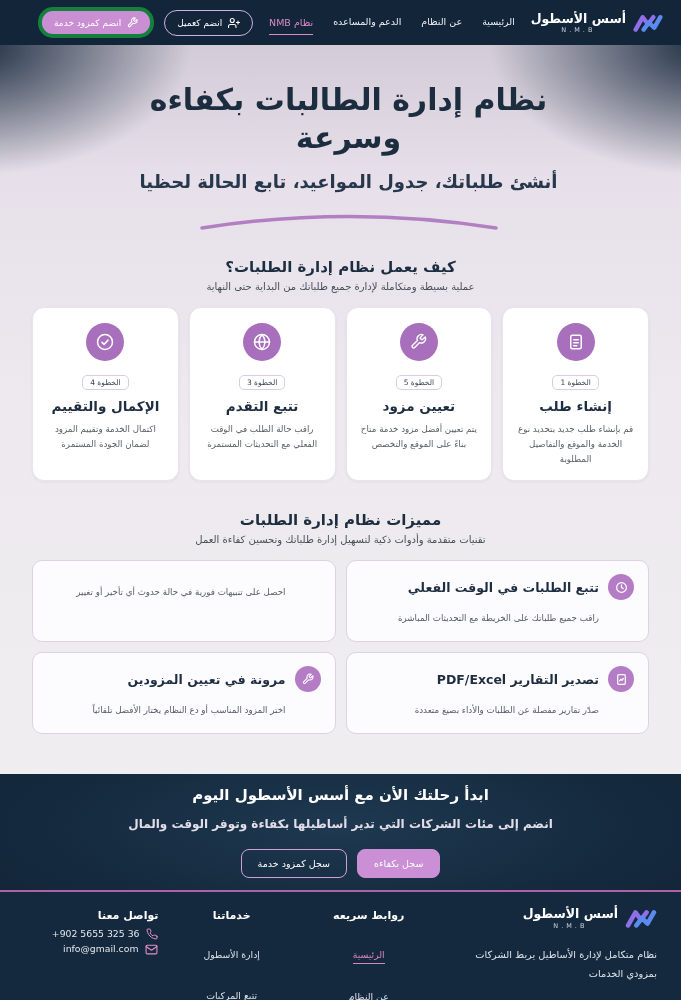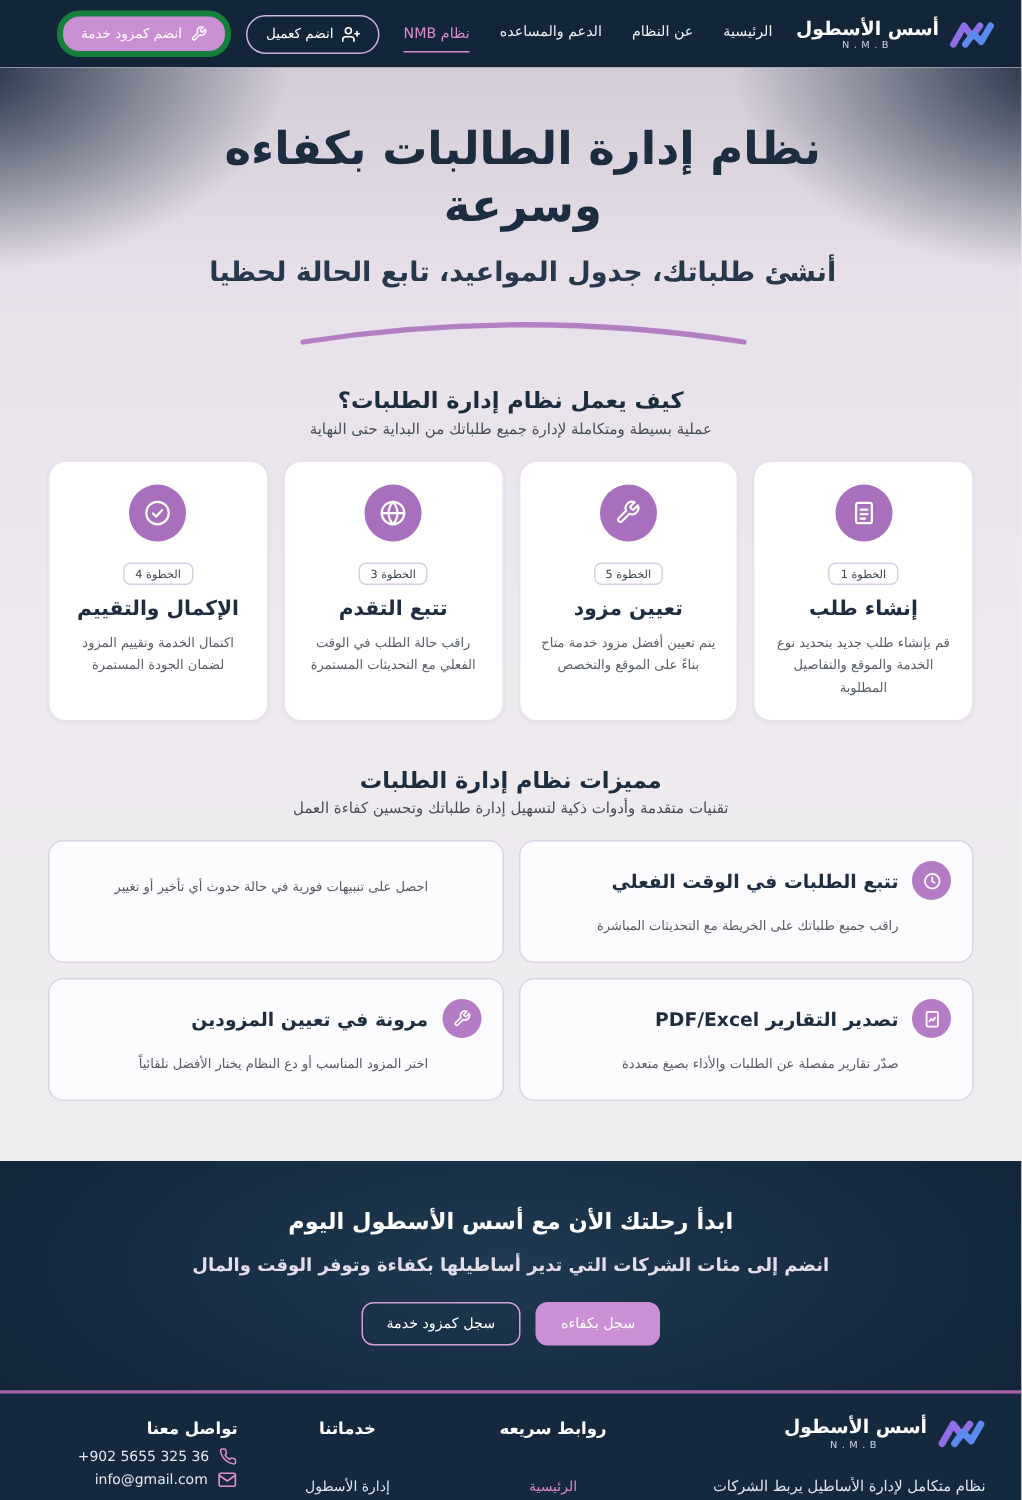--- a/index.html
+++ b/index.html
@@ -87,21 +87,21 @@
   .feat-head { display: flex; align-items: center; gap: 9px; }
   .feat-icon {
     width: 26px; height: 26px; border-radius: 50%; background: #b57cc6;
     color: #fff; display: flex; align-items: center; justify-content: center; flex: 0 0 26px;
   }
   .feat-title { font-size: 12.5px; font-weight: 800; color: #1e2e40; }
   .feat-desc { margin-top: 12px; padding-right: 35px; font-size: 8.7px; color: #565c64; line-height: 1.6; }
 
   
   .cta {
-    margin-top: 40px; height: 153px;
+    margin-top: 40px; height: 116px;
     background: radial-gradient(ellipse 75% 130% at 50% 45%, #1e3950 0%, #152a3f 55%, #112234 100%);
     display: flex; flex-direction: column; align-items: center; justify-content: center;
     text-align: center; color: #fff; padding: 0 40px;
   }
   .cta-title { font-size: 15px; font-weight: 800; }
   .cta-sub { margin-top: 13px; font-size: 12px; font-weight: 700; color: #e3ddea; }
   .cta-actions { margin-top: 18px; display: flex; gap: 10px; }
   .btn-fill, .btn-outline {
     font-family: inherit; font-size: 9.5px; color: #fff; border-radius: 8px;
     padding: 8px 16px; cursor: pointer; white-space: nowrap;
@@ -117,21 +117,21 @@
   .fgrid-cols { display: grid; grid-template-columns: 1.55fr 0.95fr 0.85fr 1fr; gap: 16px; }
   .f-col-brand { text-align: right; }
   .f-about { margin-top: 16px; font-size: 9.8px; color: #dfe4ea; line-height: 1.9; max-width: 215px; }
   .f-title { font-size: 11px; font-weight: 800; color: #ffffff; margin: 3px 0 6px; }
   .f-col-center { text-align: center; }
   .f-link { display: block; font-size: 9.3px; color: #dde2e9; margin-top: 27px; cursor: pointer; text-decoration: none; }
   .f-link .lbl { display: inline-block; padding-bottom: 3px; }
   .f-link.active { color: #d886c3; }
   .f-link.active .lbl { border-bottom: 1px solid #d886c3; }
   .f-col-contact { text-align: right; }
-  .c-row { display: flex; align-items: center; gap: 7px; margin-top: 3px; font-size: 9.3px; color: #e3e7ed; cursor: pointer; }
+  .c-row { display: flex; align-items: flex-start; gap: 7px; margin-top: 3px; font-size: 9.3px; color: #e3e7ed; cursor: pointer; }
   .c-icon { color: #e08fcb; display: flex; }
 
   svg { display: block; }
 </style>
 </head>
 <body>
 
 <header class="navbar">
   <div class="brand">
     <span>

